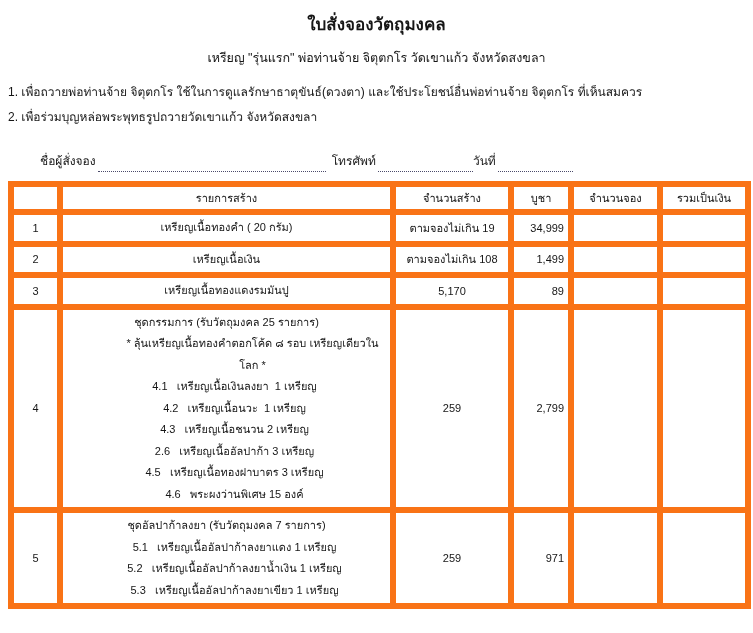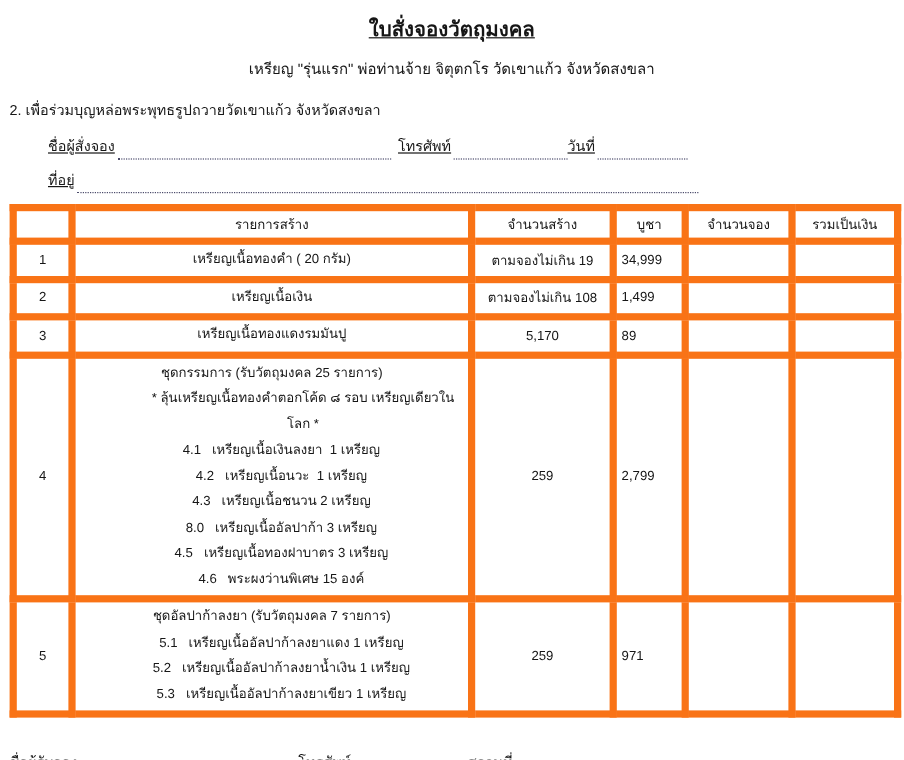--- a/index.html
+++ b/index.html
@@ -2,39 +2,39 @@
 <html><head>
 <meta charset="utf-8">
 <style>
   html,body{margin:0;padding:0;background:#ffffff;}
   body{
     width:753px;height:633px;overflow:hidden;
     font-family:"Liberation Sans","DejaVu Sans",sans-serif;
     color:#161616;font-size:12px;
   }
   .page{padding:6px 8px 0 8px;box-sizing:border-box;width:753px;}
-  .title{text-align:center;font-weight:bold;font-size:17px;padding-top:4px;text-decoration:underline;}
+  .title{text-align:center;font-weight:bold;font-size:17px;padding-top:4px;}
   .subtitle{text-align:center;font-size:12.5px;margin-top:11px;}
   .purpose{display:flex;margin-top:12px;line-height:25px;}
   .purpose-label{width:87px;flex:none;}
   .purpose-items div{white-space:pre-wrap;}
-  .fill-line{margin-top:6px;line-height:22px;display:flex;align-items:flex-end;text-decoration:underline;}
+  .fill-line{margin-top:20px;line-height:22px;display:flex;align-items:flex-end;}
   .fill-line .lbl{flex:none;padding:0 2px 0 0;}
   .dots{display:inline-block;border-bottom:1.5px dotted #4a4a6a;height:15px;flex:none;}
   .indent40{margin-left:32px;}
   table.order{border-collapse:collapse;margin-top:9px;width:737px;table-layout:fixed;}
   table.order th, table.order td{
     border:6px solid #f97316;font-weight:normal;font-size:11px;
     padding:2px 4px;vertical-align:middle;box-sizing:border-box;
   }
   table.order th{height:24px;text-align:center;}
   .col-no{width:49px;text-align:center;}
   .col-item{width:333px;text-align:center;}
   .col-made{width:118px;text-align:center;}
-  .col-price{width:60px;text-align:left;}
+  .col-price{width:60px;text-align:right;}
   .col-ordered{width:89px;}
   .col-total{width:88px;}
   tr.simple td{height:28px;}
   td.cell-item .line{white-space:pre-wrap;line-height:21.5px;}
   .star-line{margin-left:52px;}
   .sub-line{margin-left:16px;}
   .footer-line{margin-top:26px;display:flex;align-items:flex-end;line-height:22px;}
   .notes{margin-top:6px;}
   .note-row{display:flex;line-height:22.5px;}
   .note-label{width:47px;flex:none;}
@@ -43,37 +43,34 @@
 </head>
 <body>
 
 <div class="page">
 
   <div class="title">ใบสั่งจองวัตถุมงคล</div>
   <div class="subtitle">เหรียญ "รุ่นแรก" พ่อท่านจ้าย จิตุตกโร วัดเขาแก้ว จังหวัดสงขลา</div>
 
   <div class="purpose">
     <div class="purpose-items">
+      <div>1. เพื่อถวายพ่อท่านจ้าย จิตุตกโร ใช้ในการดูแลรักษาธาตุขันธ์(ดวงตา) และใช้ประโยชน์อื่นพ่อท่านจ้าย จิตุตกโร ที่เห็นสมควร</div>
       <div>2. เพื่อร่วมบุญหล่อพระพุทธรูปถวายวัดเขาแก้ว จังหวัดสงขลา</div>
     </div>
   </div>
 
   <div class="fill-line indent40">
     <span class="lbl">ชื่อผู้สั่งจอง</span>
     <span class="dots" style="width:228px"></span>
     <span class="lbl" style="padding-left:6px">โทรศัพท์</span>
     <span class="dots" style="width:95px"></span>
     <span class="lbl">วันที่</span>
     <span class="dots" style="width:75px"></span>
   </div>
 
-  <div class="fill-line indent40">
-    <span class="lbl">ที่อยู่</span>
-    <span class="dots" style="width:518px"></span>
-  </div>
 
   <table class="order">
     <colgroup>
       <col class="col-no">
         <col class="col-item">
         <col class="col-made">
       <col class="col-price">
         <col class="col-ordered">
         <col class="col-total">
     </colgroup>
@@ -119,21 +116,21 @@
           <td class="col-total"></td>
         </tr>
         <tr>
           <td class="col-no">4</td>
           <td class="col-item cell-item">
             <div class="line head-line">ชุดกรรมการ (รับวัตถุมงคล 25 รายการ)</div>
             <div class="line star-line">* ลุ้นเหรียญเนื้อทองคำตอกโค้ด ๘ รอบ เหรียญเดียวในโลก *</div>
             <div class="line sub-line">4.1   เหรียญเนื้อเงินลงยา  1 เหรียญ</div>
             <div class="line sub-line">4.2   เหรียญเนื้อนวะ  1 เหรียญ</div>
             <div class="line sub-line">4.3   เหรียญเนื้อชนวน 2 เหรียญ</div>
-            <div class="line sub-line">8.0   เหรียญเนื้ออัลปาก้า 3 เหรียญ</div>
+            <div class="line sub-line">2.6   เหรียญเนื้ออัลปาก้า 3 เหรียญ</div>
             <div class="line sub-line">4.5   เหรียญเนื้อทองฝาบาตร 3 เหรียญ</div>
             <div class="line sub-line">4.6   พระผงว่านพิเศษ 15 องค์</div>
           </td>
           <td class="col-made">259</td>
           <td class="col-price">2,799</td>
           <td class="col-ordered"></td>
           <td class="col-total"></td>
         </tr>
         <tr>
           <td class="col-no">5</td>

